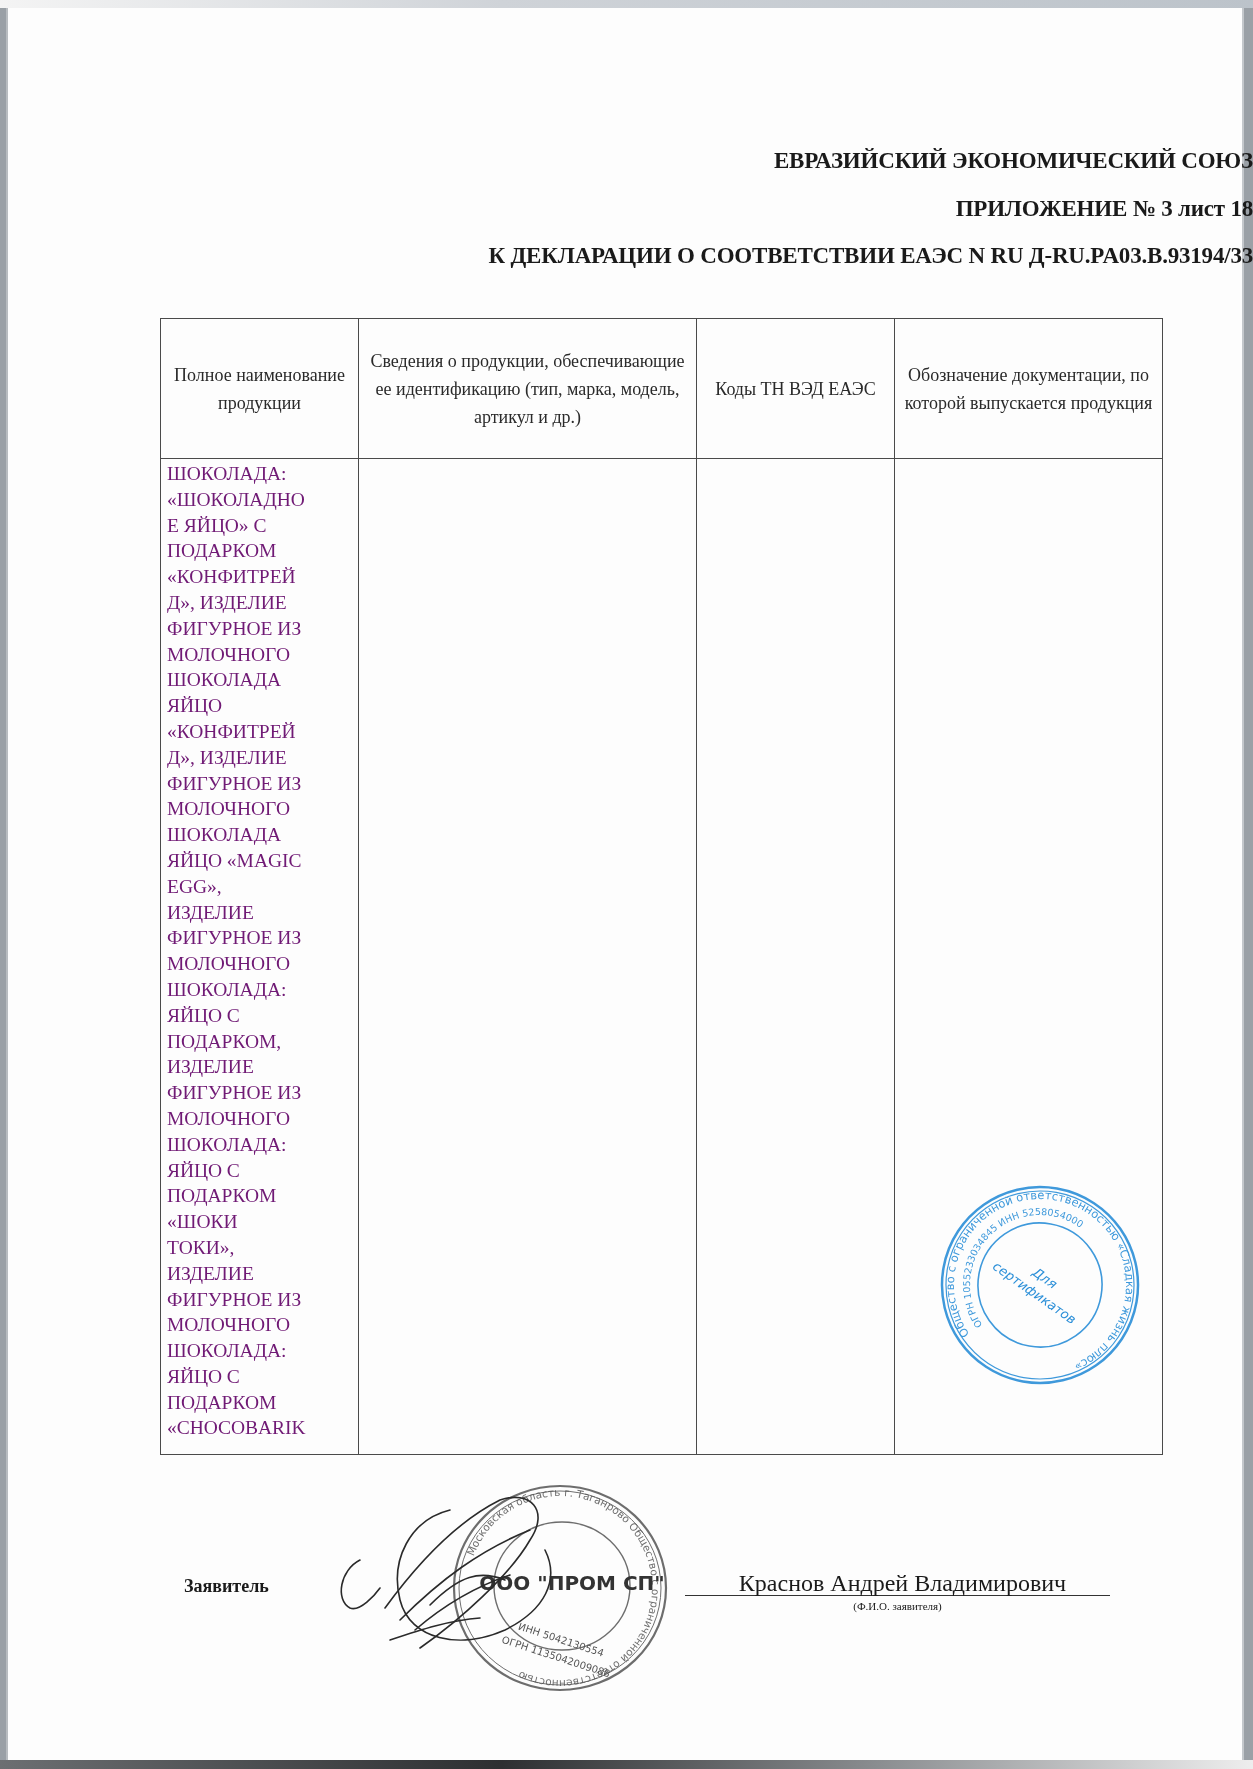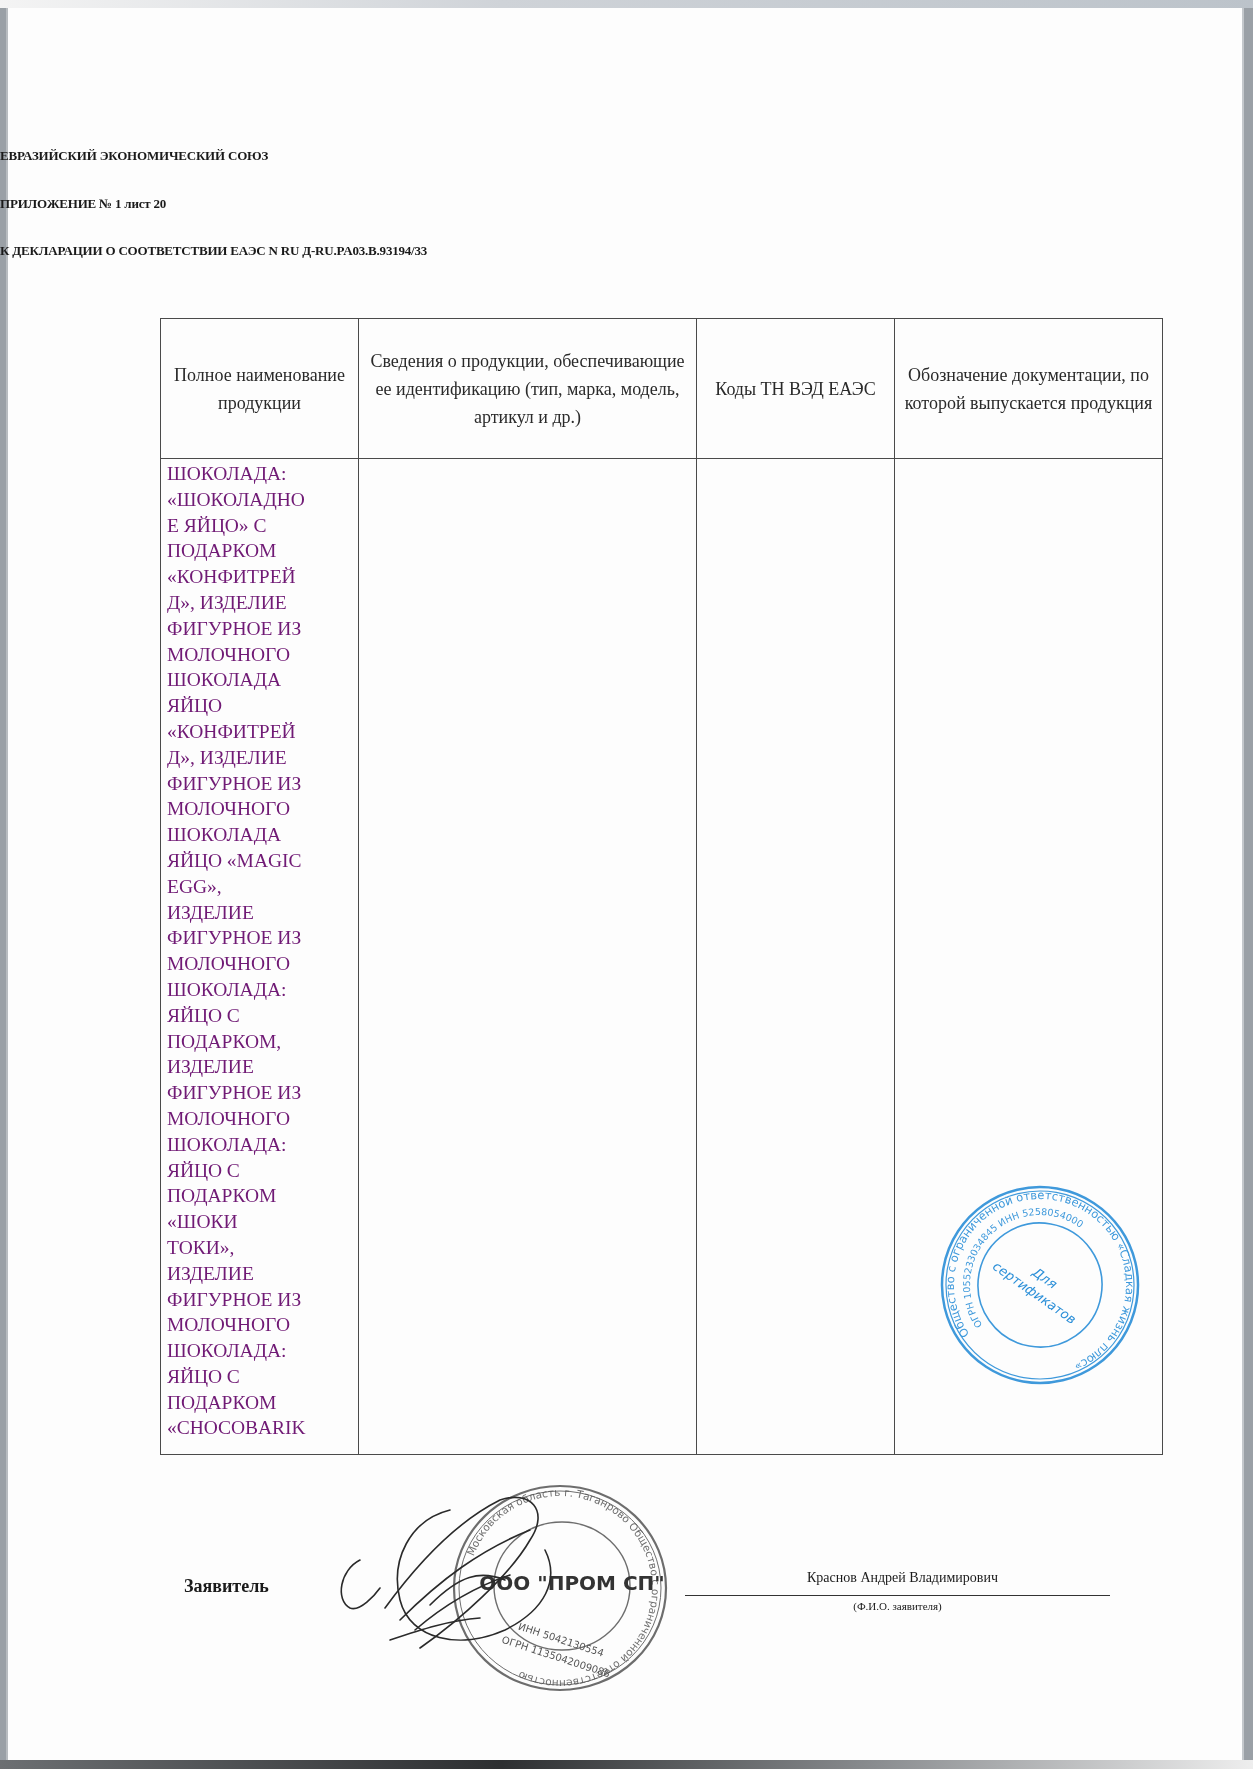--- a/index.html
+++ b/index.html
@@ -16,22 +16,22 @@
     }
     .scan-top {
       position: absolute; left: 0; top: 0; width: 1253px; height: 8px;
       background: linear-gradient(90deg, #f4f4f4 0%, #cfd3d8 40%, #bcc3ca 100%);
     }
     .scan-bottom {
       position: absolute; left: 0; top: 1760px; width: 1253px; height: 9px;
       background: linear-gradient(90deg, #6c6f72 0%, #2d2f31 40%, #8a8d90 70%, #eeeeee 100%);
     }
     .title {
-      position: absolute; left: 0; width: 1253px; text-align: left;
-      font-weight: bold; font-size: 13px; letter-spacing: -0.2px;
+      position: absolute; left: 0; width: 1253px; text-align: right;
+      font-weight: bold; font-size: 23px; letter-spacing: -0.2px;
     }
     .t1 { top: 148px; }
     .t2 { top: 196px; }
     .t3 { top: 243px; }
 
     table.decl {
       position: absolute; left: 160px; top: 318px;
       border-collapse: collapse; table-layout: fixed;
       width: 950px;
     }
@@ -58,38 +58,38 @@
     .applicant-label {
       position: absolute; left: 184px; top: 1576px;
       font-weight: bold; font-size: 18px;
     }
     .sign-line {
       position: absolute; left: 685px; top: 1595px; width: 425px; height: 0;
       border-top: 1.3px solid #333;
     }
     .applicant-name {
       position: absolute; left: 685px; top: 1570px; width: 425px;
-      text-align: center; font-size: 14px; padding-left: 10px; box-sizing: border-box;
+      text-align: center; font-size: 24px; padding-left: 10px; box-sizing: border-box;
     }
     .applicant-caption {
       position: absolute; left: 685px; top: 1600px; width: 425px;
       text-align: center; font-size: 11px; padding-left: 0px;
     }
     svg.stamp { position: absolute; overflow: visible; }
   </style>
 </head>
 <body>
 
 <div class="scan-top"></div>
 <div class="page">
 </div>
 <div class="scan-bottom"></div>
 
 <div class="title t1">ЕВРАЗИЙСКИЙ ЭКОНОМИЧЕСКИЙ СОЮЗ</div>
-<div class="title t2">ПРИЛОЖЕНИЕ № 1 лист 20</div>
+<div class="title t2">ПРИЛОЖЕНИЕ № 3 лист 18</div>
 <div class="title t3">К ДЕКЛАРАЦИИ О СООТВЕТСТВИИ ЕАЭС N RU Д-RU.PA03.B.93194/33</div>
 
 <table class="decl">
   <thead>
     <tr>
       <th class="c1">Полное наименование продукции</th>
       <th class="c2">Сведения о продукции, обеспечивающие ее идентификацию (тип, марка, модель, артикул и др.)</th>
       <th class="c3">Коды ТН ВЭД ЕАЭС</th>
       <th class="c4">Обозначение документации, по которой выпускается продукция</th>
     </tr>

